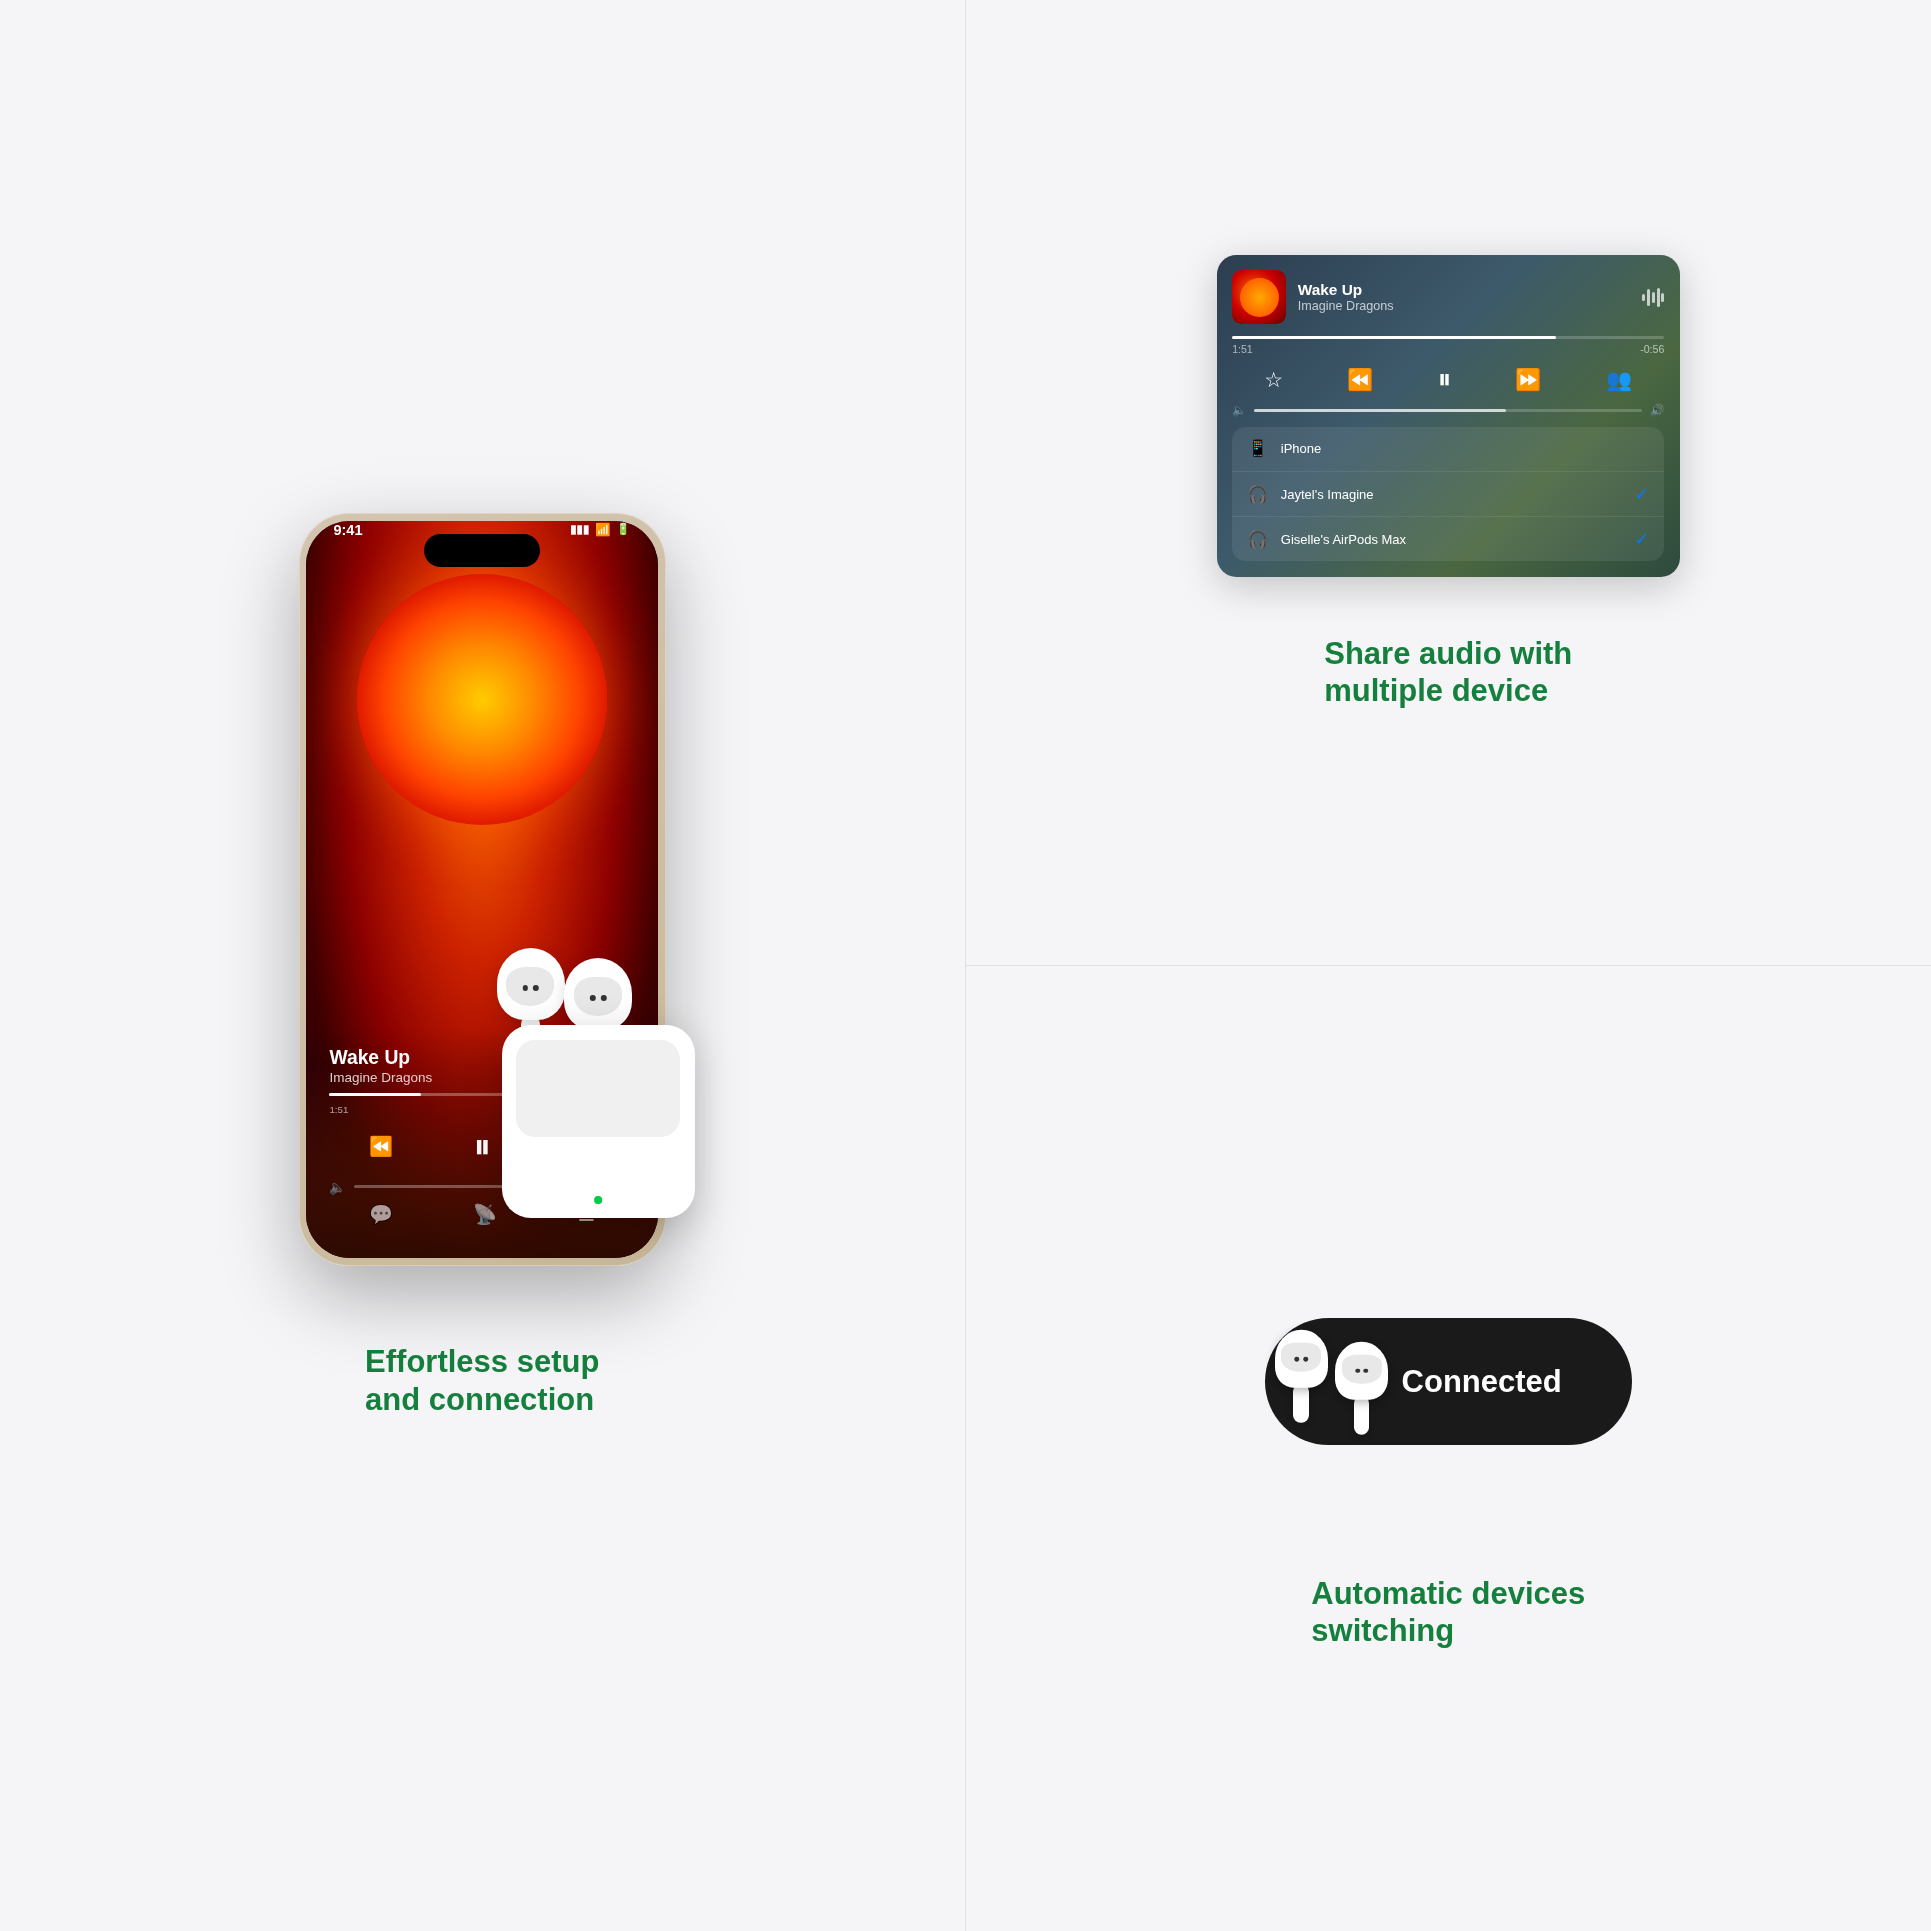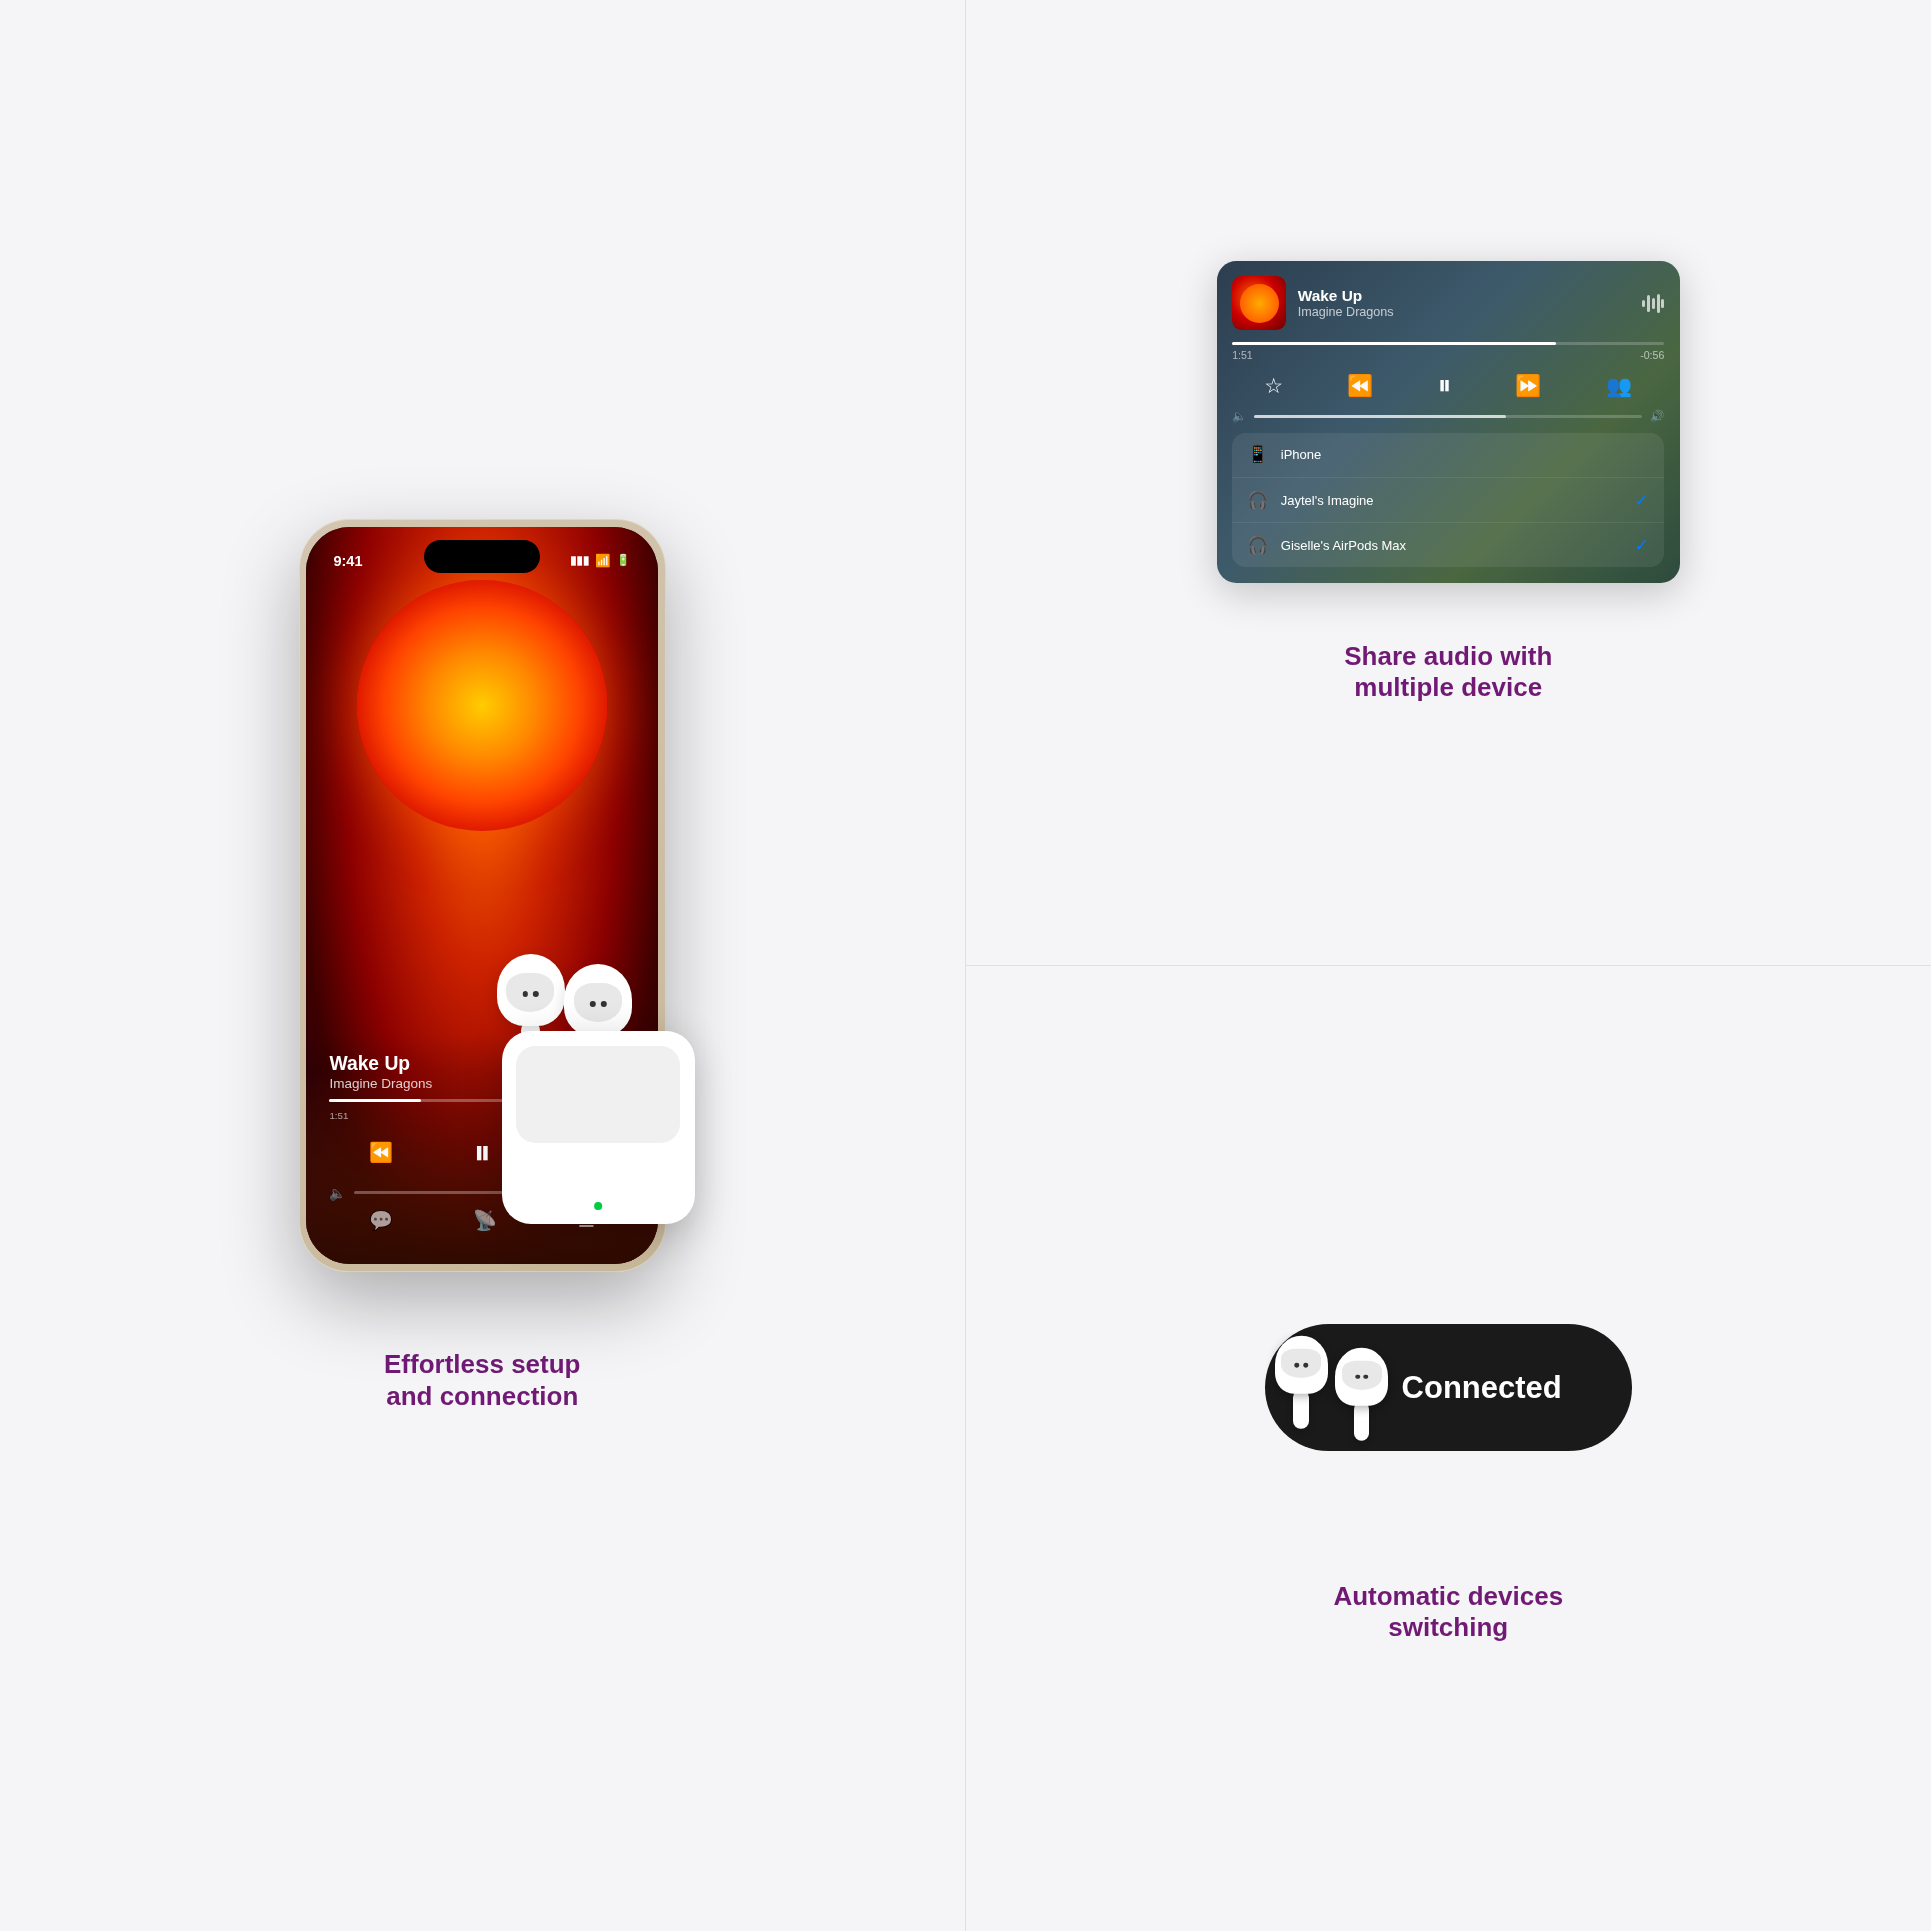--- a/index.html
+++ b/index.html
@@ -91,21 +91,21 @@
 
     .iphone-status-bar {
       position: absolute;
       top: 0;
       left: 0;
       right: 0;
       height: 53px;
       display: flex;
       align-items: flex-start;
       justify-content: space-between;
-      padding: 26px 27px 0;
+      padding: 1px 27px 0;
       z-index: 11;
       color: white;
       font-size: 12.6px;
       font-weight: 600;
     }
 
     .status-time { font-size: 14.5px; font-weight: 700; }
     .status-icons { display: flex; gap: 5.8px; align-items: center; }
 
     
@@ -312,24 +312,23 @@
 
     .ap-dot {
       width: 5.8px;
       height: 5.8px;
       background: #333;
       border-radius: 50%;
     }
 
     
     .section-caption {
-      text-align: center;
-      font-size: 26px;
+      font-size: 31px;
       font-weight: 700;
-      color: #701a75;
+      color: #15803d;
       line-height: 1.2;
       margin-top: 19.3px;
     }
 
     
     .music-widget {
       background: linear-gradient(135deg, #2c3e50 0%, #3d5a6b 40%, #4a6741 70%, #2d4a3e 100%);
       border-radius: 19.3px;
       padding: 15.4px;
       width: 463px;

